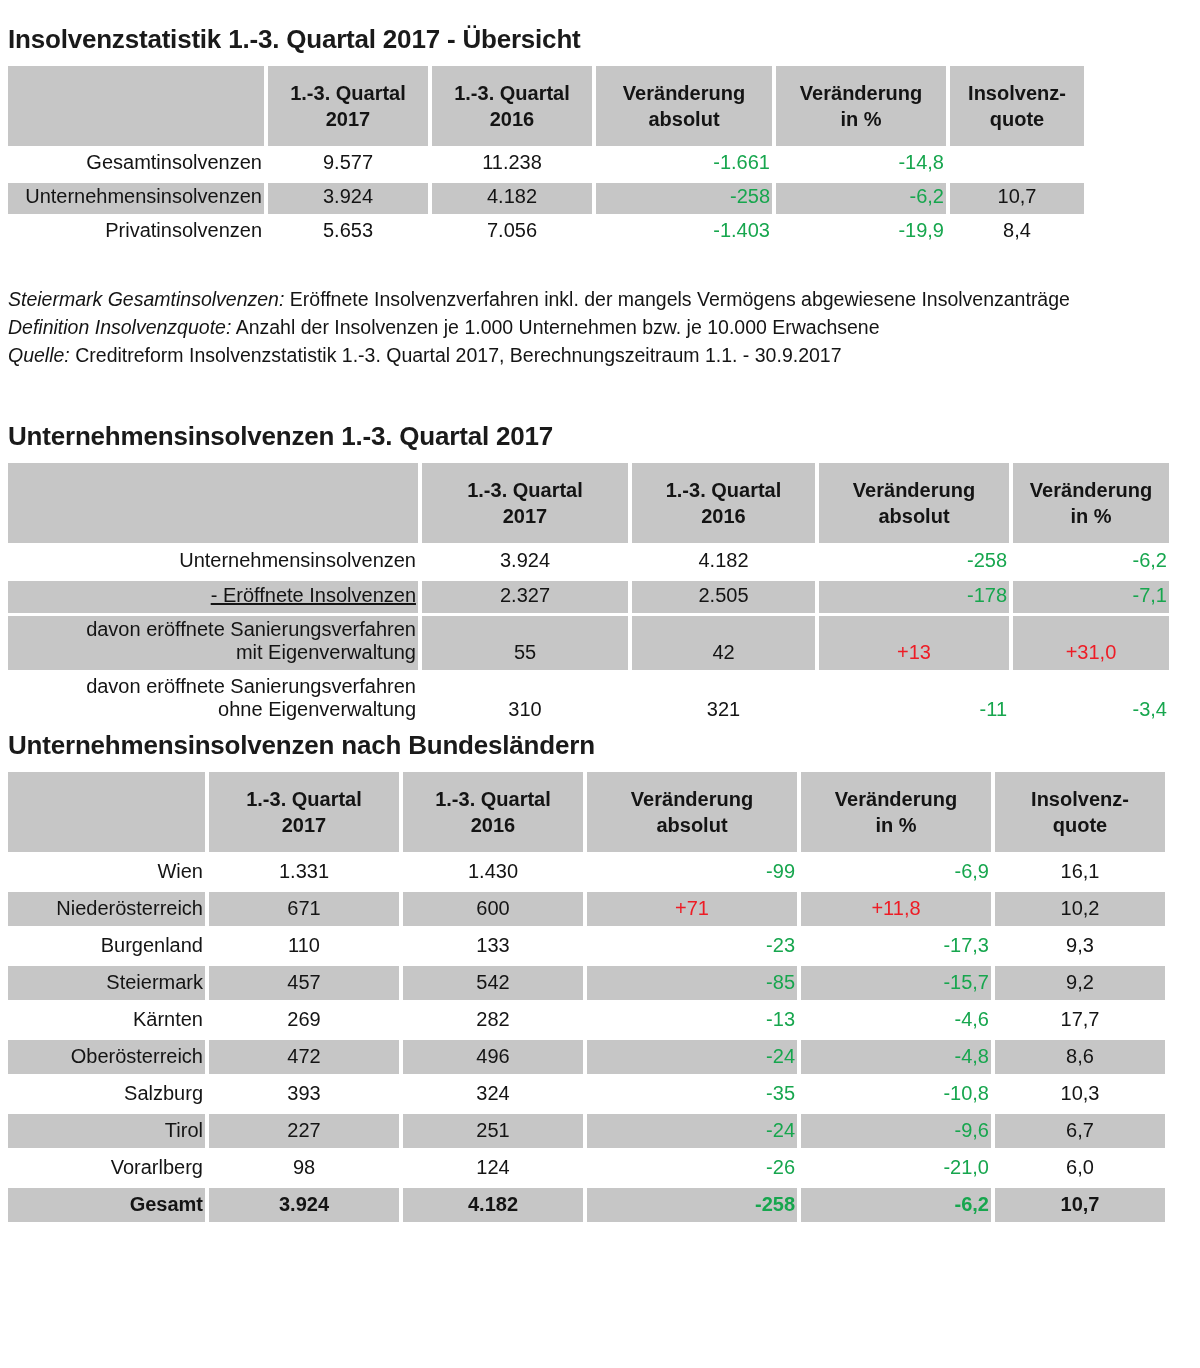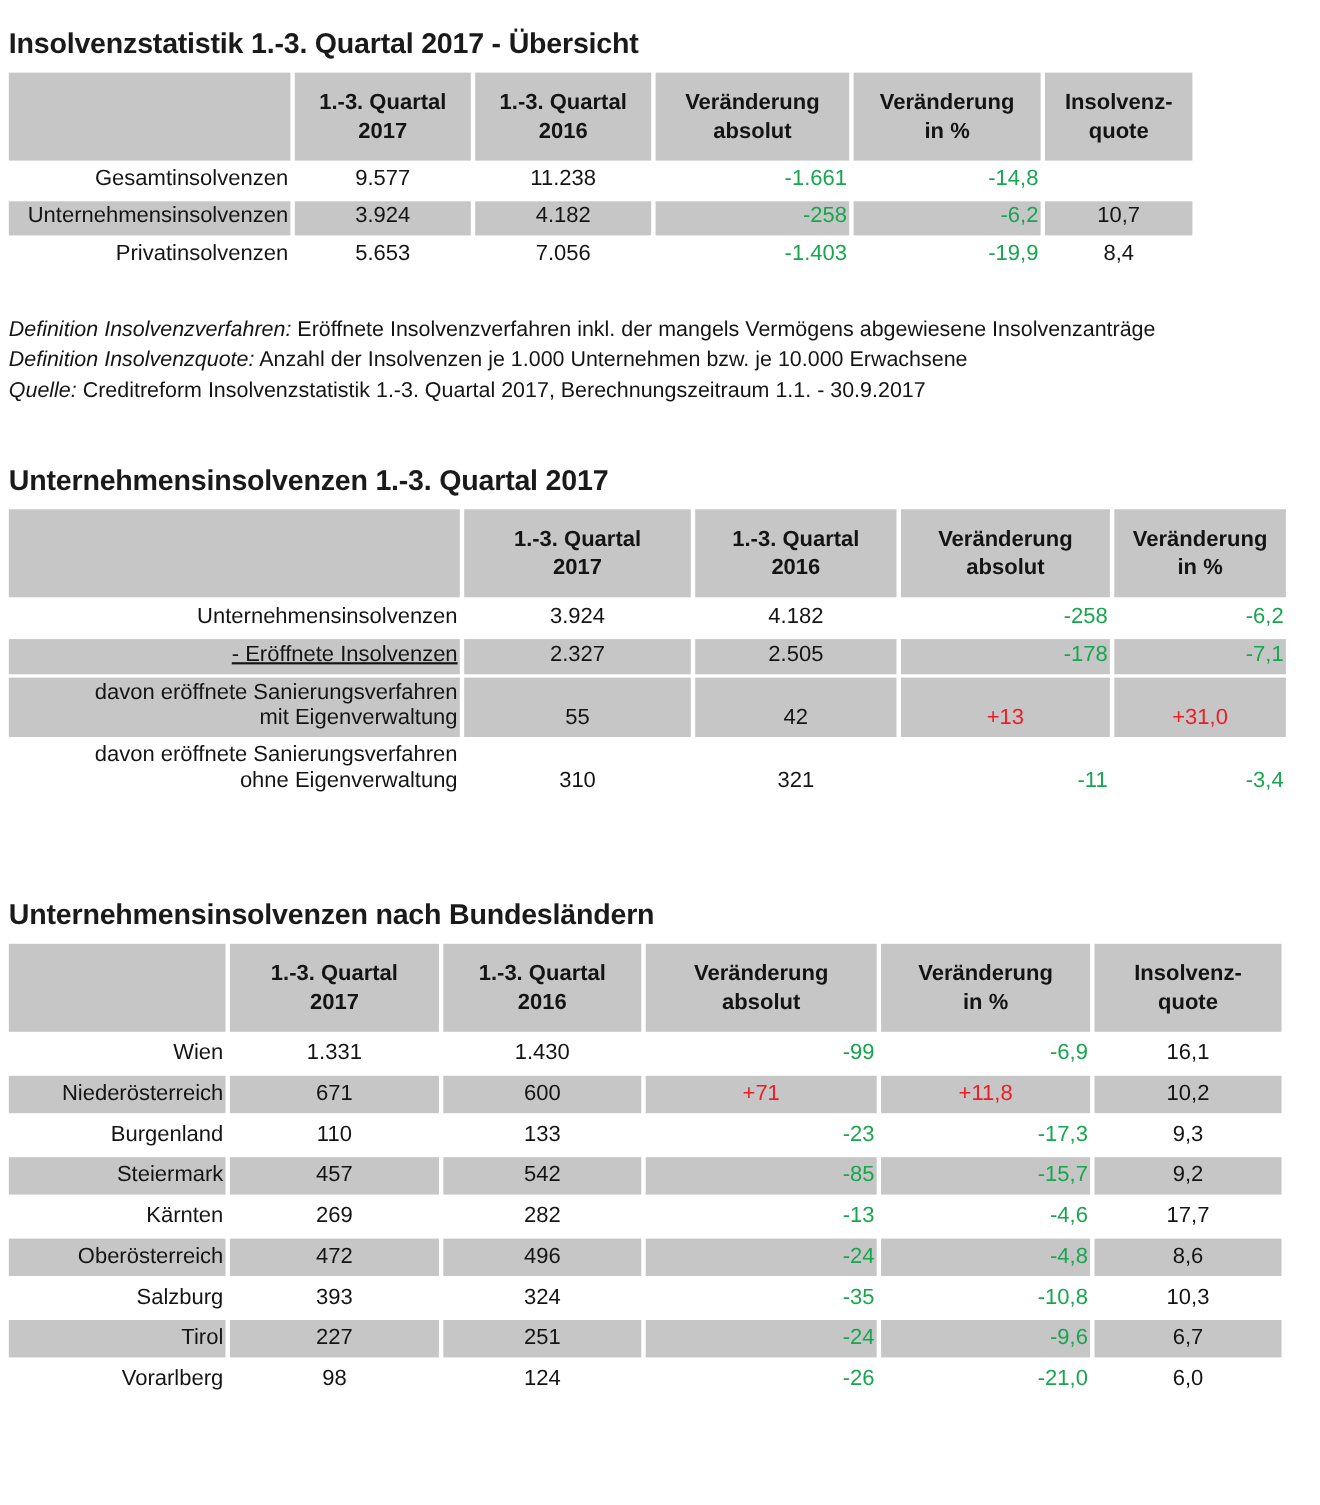--- a/index.html
+++ b/index.html
@@ -9,21 +9,21 @@
     color:#141414;
     overflow:hidden;
   }
   main{padding:24px 10px 0 8px;}
   h1,h2{
     font-size:26px;font-weight:bold;margin:0;color:#1a1a1a;
     letter-spacing:-0.2px;
   }
   h1{margin-bottom:8px;}
   h2.second{margin-top:52px;margin-bottom:8px;}
-  h2.third{margin-top:86px;margin-bottom:8px;}
+  h2.third{margin-bottom:8px;}
 
   table{
     border-collapse:separate;
     border-spacing:4px 3px;
     table-layout:fixed;
     margin-left:-4px;
   }
   th{
     background:var(--gray);
     font-weight:bold;font-size:20px;line-height:26px;
@@ -107,21 +107,21 @@
           <td>5.653</td>
           <td>7.056</td>
           <td class="green">-1.403</td>
           <td class="green">-19,9</td>
           <td>8,4</td>
         </tr>
       </tbody>
     </table>
 
   <div class="notes">
-    <p><em>Definition Insolvenzverfahren:</em><span> Eröffnete Insolvenzverfahren inkl. der mangels Vermögens abgewiesene Insolvenzanträge</span></p>
+    <p><em>Steiermark Gesamtinsolvenzen:</em><span> Eröffnete Insolvenzverfahren inkl. der mangels Vermögens abgewiesene Insolvenzanträge</span></p>
     <p><em>Definition Insolvenzquote:</em><span> Anzahl der Insolvenzen je 1.000 Unternehmen bzw. je 10.000 Erwachsene</span></p>
     <p><em>Quelle:</em><span> Creditreform Insolvenzstatistik 1.-3. Quartal 2017, Berechnungszeitraum 1.1. - 30.9.2017</span></p>
   </div>
 
   <h2 class="second">Unternehmensinsolvenzen 1.-3. Quartal 2017</h2>
 
   <table id="t2">
     <colgroup>
       <col style="width:410px">
         <col style="width:206px">
@@ -268,16 +268,24 @@
           <td>6,7</td>
         </tr>
         <tr>
           <td>Vorarlberg</td>
           <td>98</td>
           <td>124</td>
           <td class="green">-26</td>
           <td class="green">-21,0</td>
           <td>6,0</td>
         </tr>
+        <tr class="shaded bold">
+          <td>Gesamt</td>
+          <td>3.924</td>
+          <td>4.182</td>
+          <td class="green">-258</td>
+          <td class="green">-6,2</td>
+          <td>10,7</td>
+        </tr>
       </tbody>
     </table>
 
 </main>
 
 </body></html>

